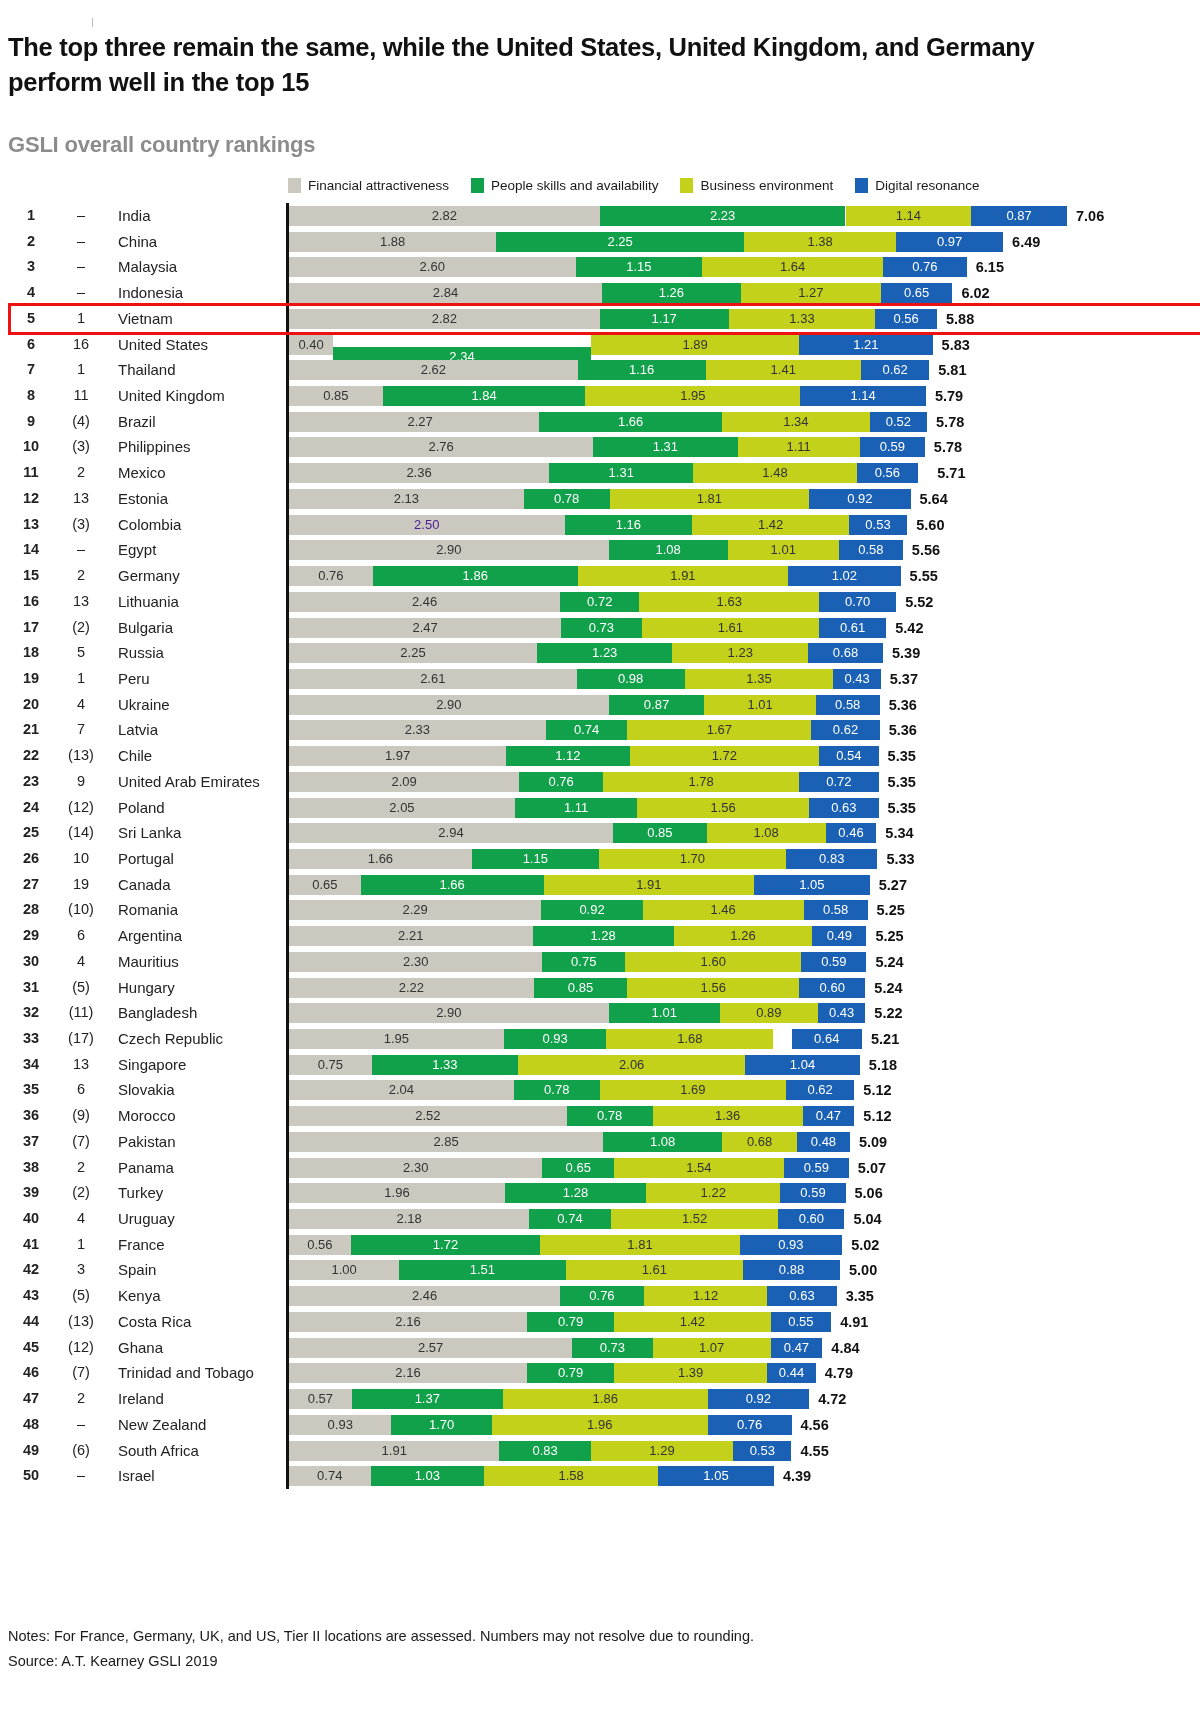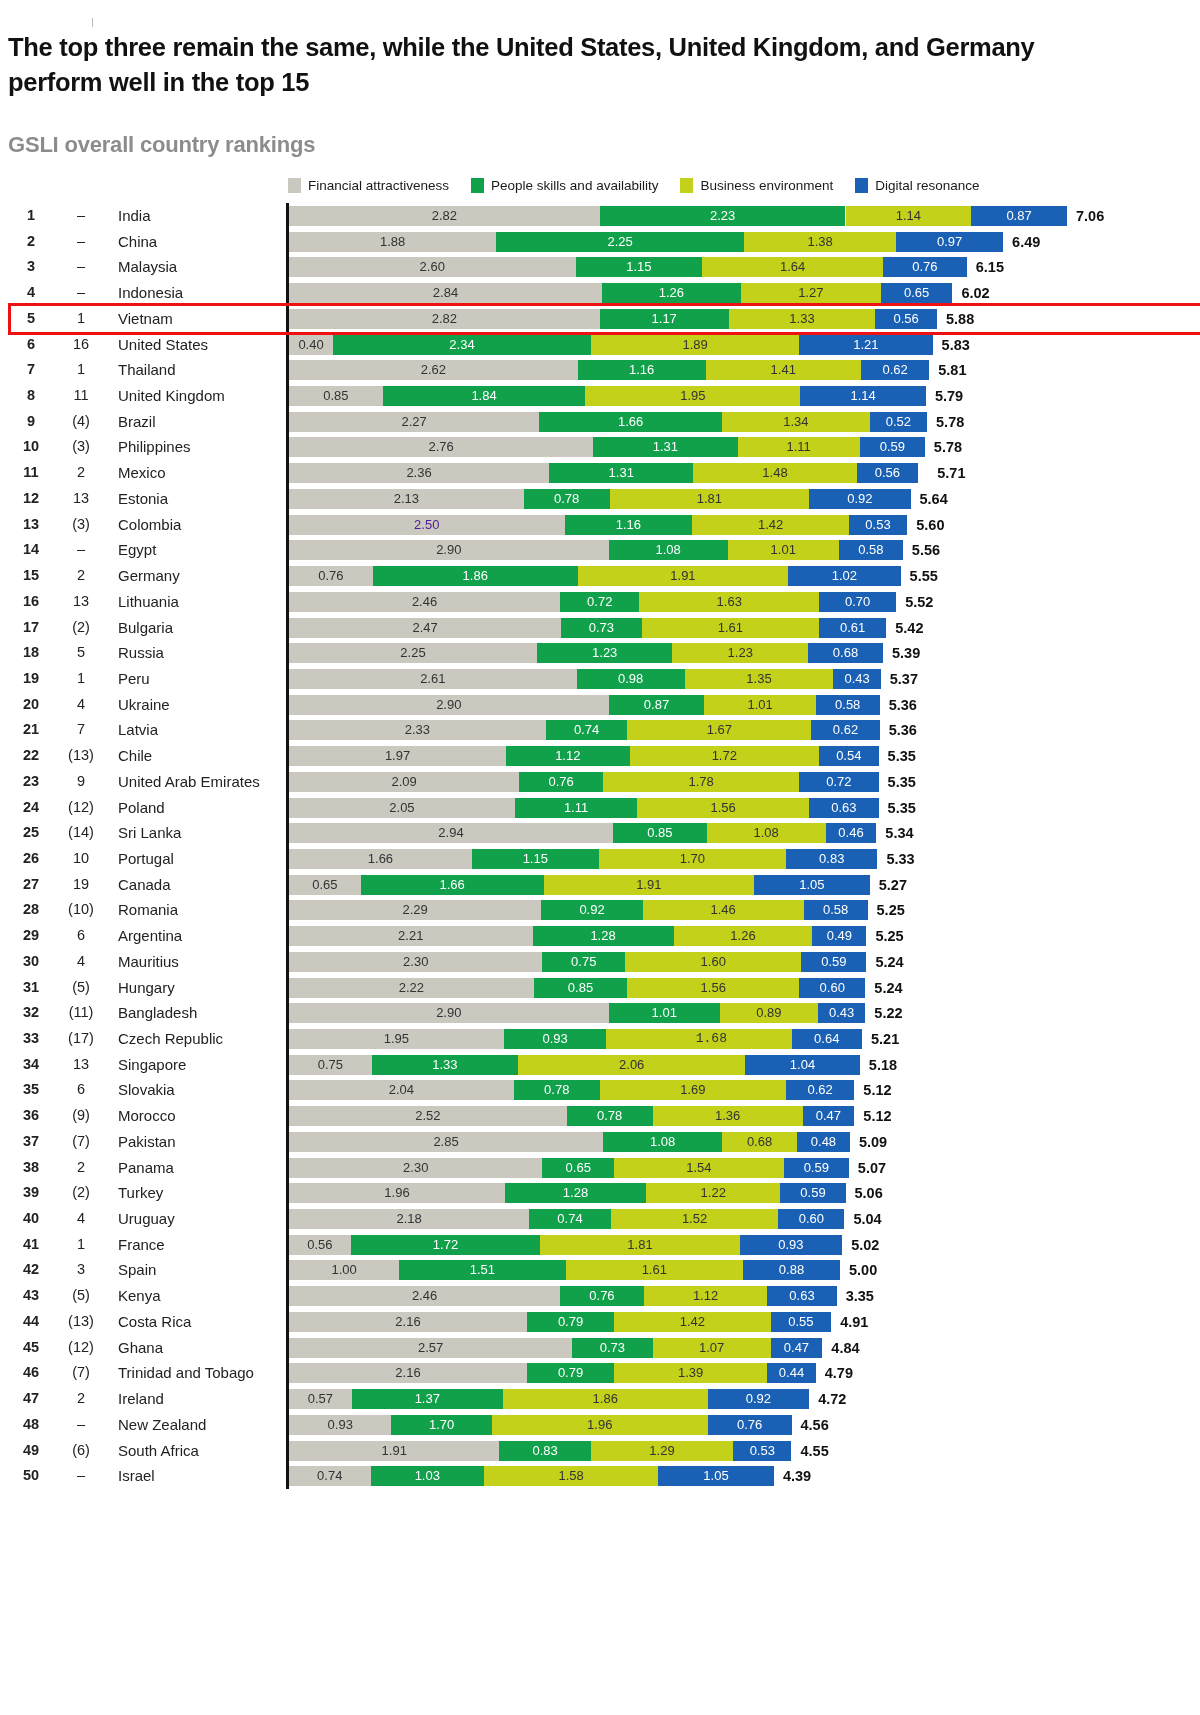--- a/index.html
+++ b/index.html
@@ -334,21 +334,21 @@
           </div>
         </div>
         <div class="row">
           <div class="cell-rank">6</div>
           <div class="cell-delta">16</div>
           <div class="cell-country">United States</div>
           <div class="bars" style="width: 703.568px;">
             <div class="seg" style="left: 0px; width: 44.08px; background: rgb(203, 200, 192); color: rgb(51, 51, 51);">
               <span class="seg-label">0.40</span>
             </div>
-            <div class="seg" style="left: 44.08px; width: 257.868px; background: rgb(18, 161, 75); color: rgb(255, 255, 255);">
+            <div class="seg" style="left: 44.08px; width: 257.868px; background: rgb(18, 161, 75); color: rgb(255, 255, 255); margin-top: 12px;">
               <span class="seg-label">2.34</span>
             </div>
             <div class="seg" style="left: 301.948px; width: 208.278px; background: rgb(195, 209, 27); color: rgb(51, 51, 51);">
               <span class="seg-label">1.89</span>
             </div>
             <div class="seg" style="left: 510.226px; width: 133.342px; background: rgb(26, 97, 181); color: rgb(255, 255, 255);">
               <span class="seg-label">1.21</span>
             </div>
             <div class="total" style="left: 643.568px;">5.83</div>
           </div>
@@ -391,21 +391,21 @@
               <span class="seg-label">1.14</span>
             </div>
             <div class="total" style="left: 636.956px;">5.79</div>
           </div>
         </div>
         <div class="row">
           <div class="cell-rank">9</div>
           <div class="cell-delta">(4)</div>
           <div class="cell-country">Brazil</div>
           <div class="bars" style="width: 698.058px;">
-            <div class="seg" style="left: 0px; width: 250.154px; background: rgb(203, 200, 192); color: rgb(51, 51, 51);">
+            <div class="seg" style="left: 0px; width: 250.154px; background: rgb(203, 200, 192); color: rgb(51, 51, 51); padding-left: 6px;">
               <span class="seg-label">2.27</span>
             </div>
             <div class="seg" style="left: 250.154px; width: 182.932px; background: rgb(18, 161, 75); color: rgb(255, 255, 255);">
               <span class="seg-label">1.66</span>
             </div>
             <div class="seg" style="left: 433.086px; width: 147.668px; background: rgb(195, 209, 27); color: rgb(51, 51, 51);">
               <span class="seg-label">1.34</span>
             </div>
             <div class="seg" style="left: 580.754px; width: 57.304px; background: rgb(26, 97, 181); color: rgb(255, 255, 255);">
               <span class="seg-label">0.52</span>
@@ -877,21 +877,21 @@
           <div class="cell-rank">33</div>
           <div class="cell-delta">(17)</div>
           <div class="cell-country">Czech Republic</div>
           <div class="bars" style="width: 633.04px;">
             <div class="seg" style="left: 0px; width: 214.89px; background: rgb(203, 200, 192); color: rgb(51, 51, 51);">
               <span class="seg-label">1.95</span>
             </div>
             <div class="seg" style="left: 214.89px; width: 102.486px; background: rgb(18, 161, 75); color: rgb(255, 255, 255);">
               <span class="seg-label">0.93</span>
             </div>
-            <div class="seg" style="left: 317.376px; width: 210px; background: rgb(195, 209, 27); color: rgb(51, 51, 51); font-family: Liberation Mono, monospace;">
+            <div class="seg" style="left: 317.376px; width: 167px; background: rgb(195, 209, 27); color: rgb(51, 51, 51);">
               <span class="seg-label">1.68</span>
             </div>
             <div class="seg" style="left: 502.512px; width: 70.528px; background: rgb(26, 97, 181); color: rgb(255, 255, 255);">
               <span class="seg-label">0.64</span>
             </div>
             <div class="total" style="left: 573.04px;">5.21</div>
           </div>
         </div>
         <div class="row">
           <div class="cell-rank">34</div>
@@ -1230,14 +1230,18 @@
             <div class="seg" style="left: 369.17px; width: 115.71px; background: rgb(26, 97, 181); color: rgb(255, 255, 255);">
               <span class="seg-label">1.05</span>
             </div>
             <div class="total" style="left: 484.88px;">4.39</div>
           </div>
         </div>
       </div>
     <div class="highlight-box" id="highlight-box" style="top: 99.88px; height: 31.72px; width: 1485px;"></div>
   </div>
 
+  <div class="footer">
+    <div>Notes: For France, Germany, UK, and US, Tier II locations are assessed. Numbers may not resolve due to rounding.</div>
+    <div>Source: A.T. Kearney GSLI 2019</div>
+  </div>
 
 </div>
 
 </body></html>

